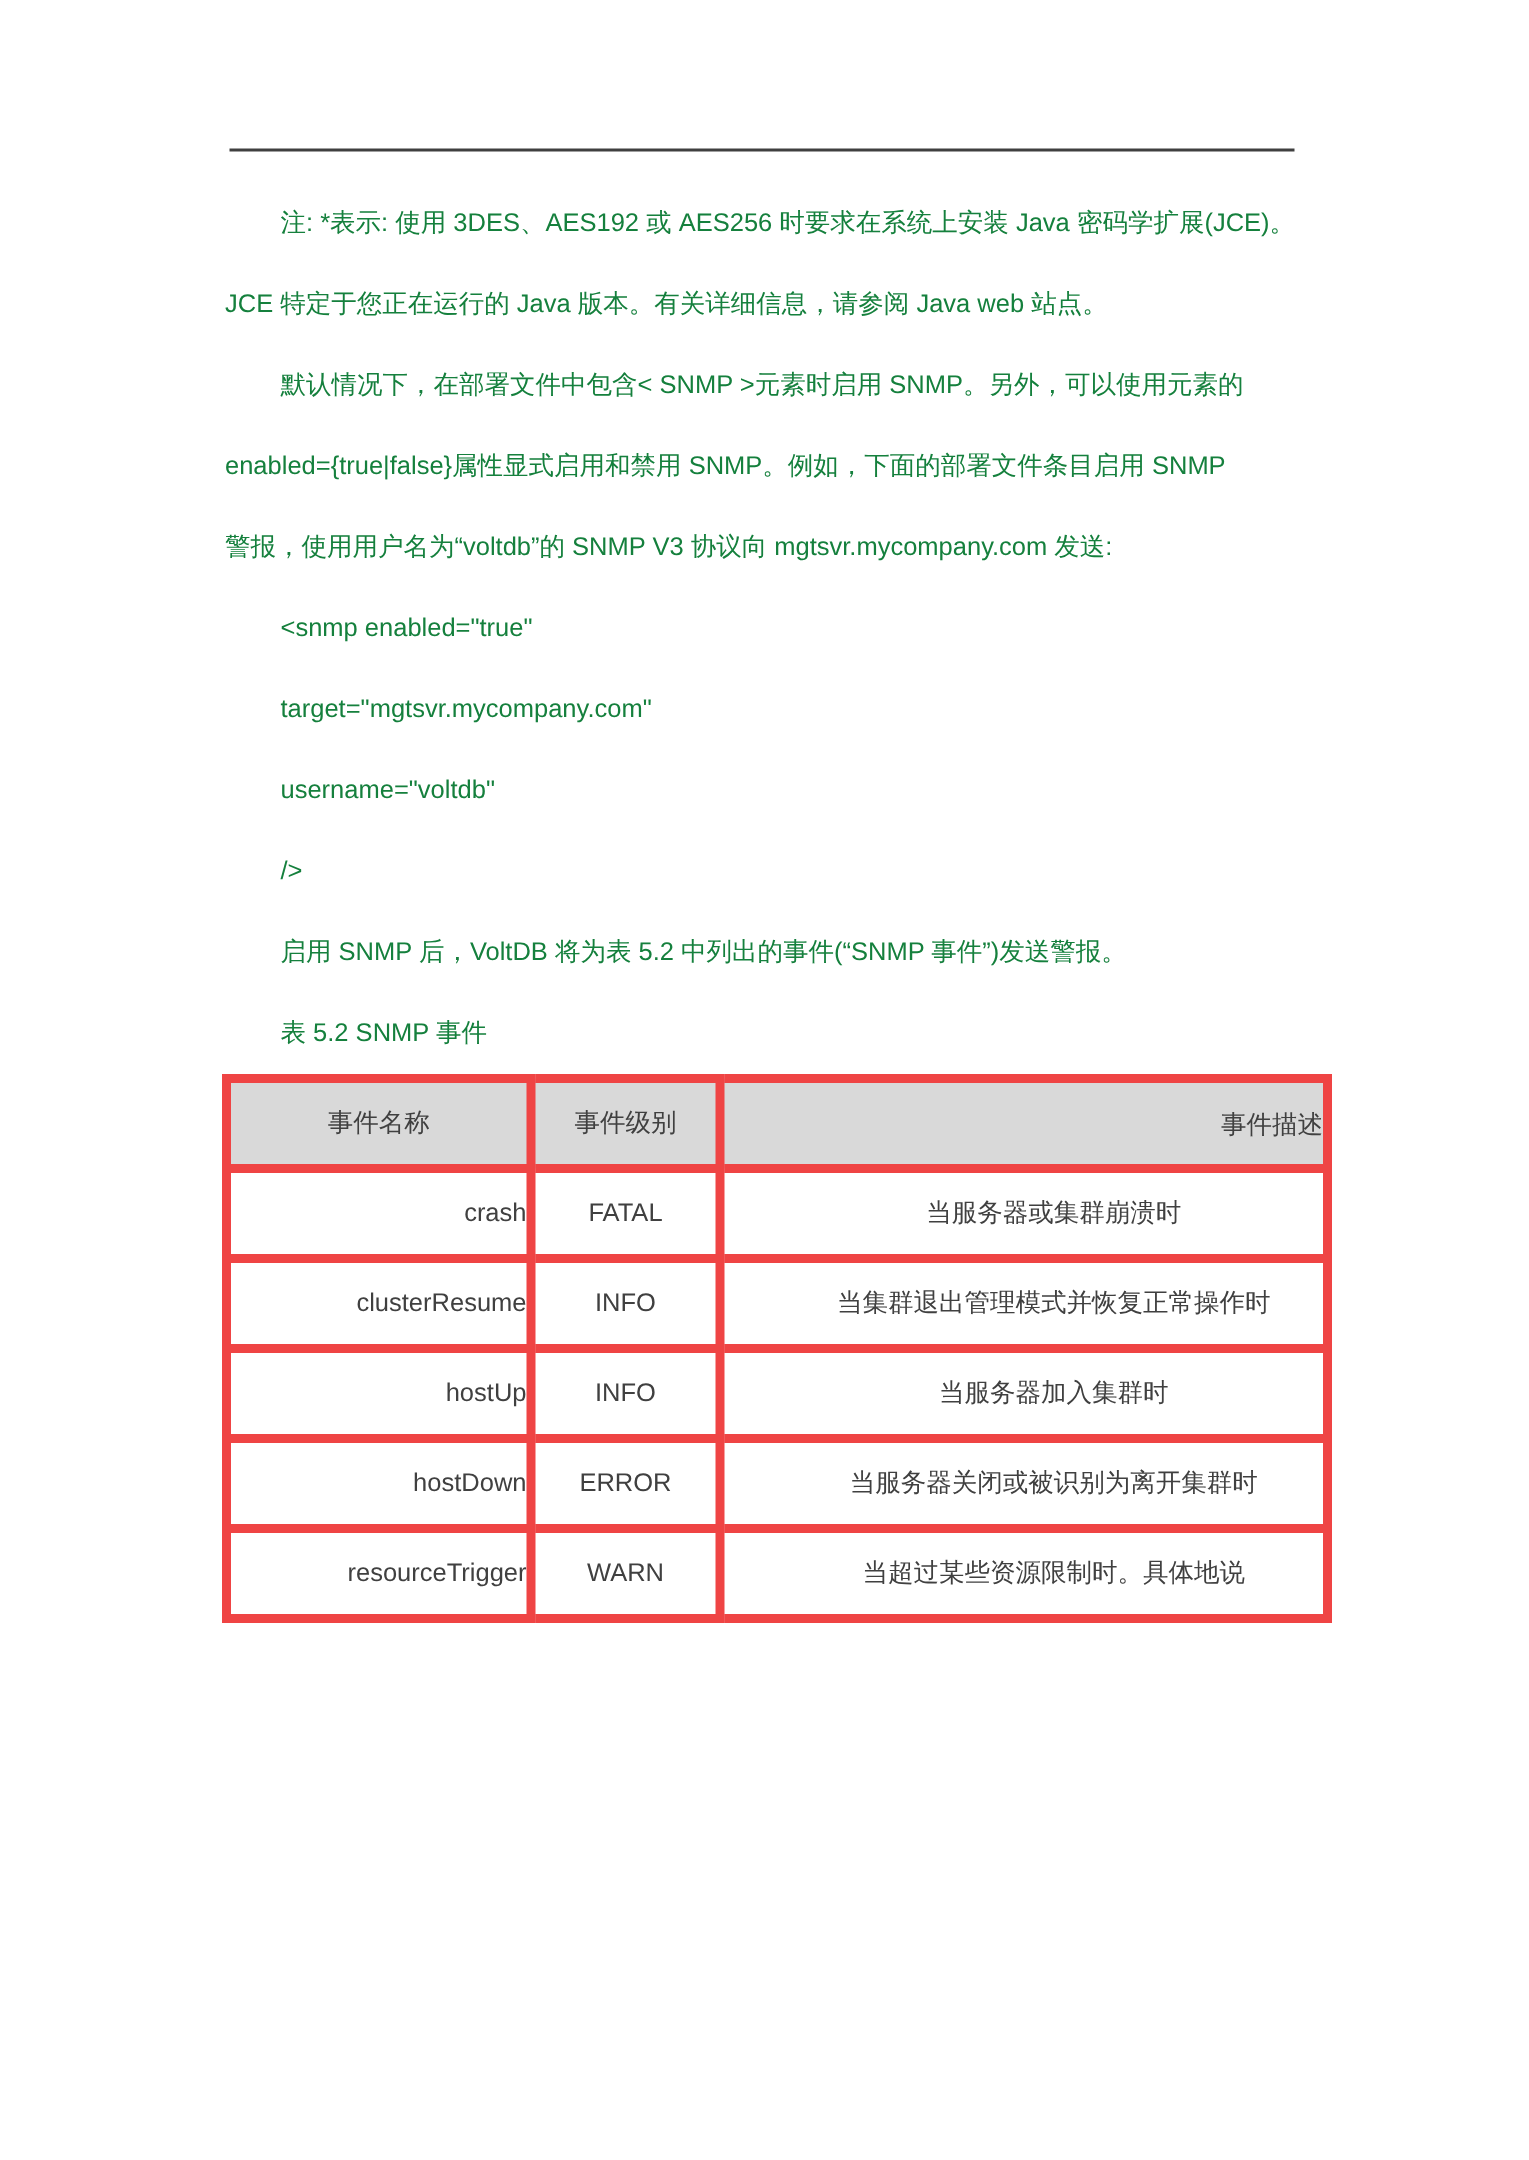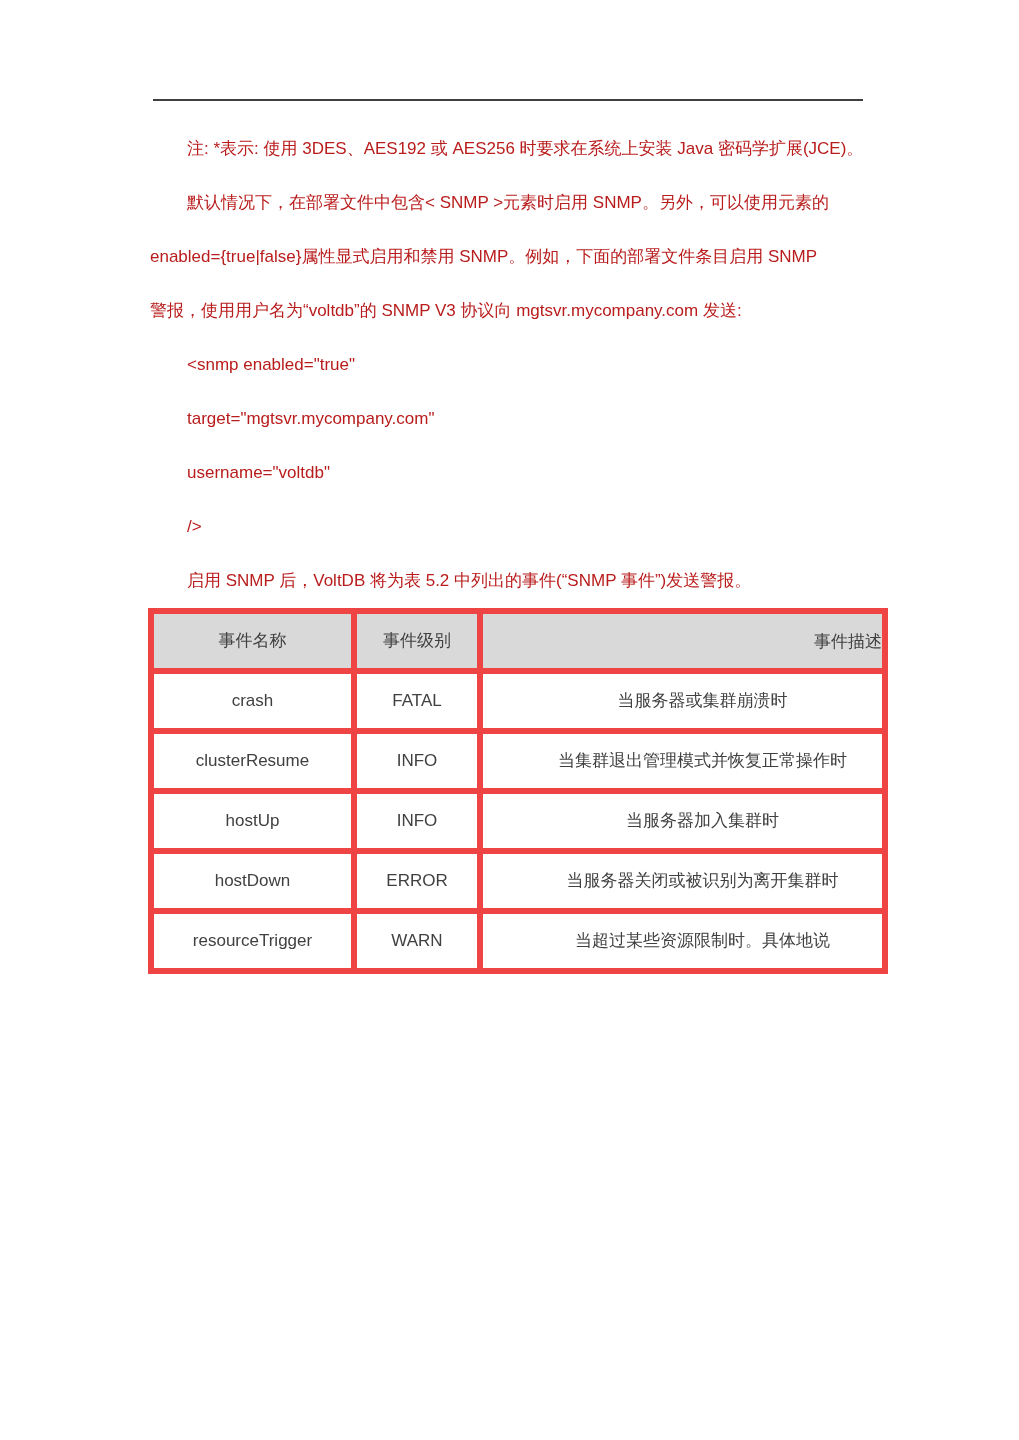--- a/index.html
+++ b/index.html
@@ -1,48 +1,50 @@
 <!DOCTYPE html>
 <html><head>
 <meta charset="utf-8">
 <style>
   html,body{margin:0;padding:0;background:#ffffff;}
   .page{position:relative;width:1019px;height:1440px;background:#ffffff;
         font-family:"Liberation Sans","DejaVu Sans",sans-serif;color:#404040;overflow:hidden;}
   .top-rule{position:absolute;left:153px;top:99px;width:710px;height:2px;background:#404040;}
   .content{position:absolute;left:150px;top:122px;width:716px;}
-  .body-line{height:54px;line-height:54px;font-size:17px;color:#b91c1c;white-space:nowrap;}
+  .body-line{height:54px;line-height:54px;font-size:17px;color:#15803d;white-space:nowrap;}
   .body-line.indent{padding-left:37px;}
   table.snmp{border-collapse:collapse;table-layout:fixed;width:716px;margin-left:-2px;}
   .snmp th,.snmp td{border:6px solid #ef4444;font-size:17px;color:#404040;
         font-weight:normal;padding:0;vertical-align:top;}
   .snmp th{background:#d9d9d9;height:52px;text-align:center;vertical-align:middle;}
-  .col-name{width:197px;text-align:center;line-height:54px;}
+  .col-name{width:197px;text-align:right;line-height:54px;}
   .col-level{width:120px;text-align:center;line-height:54px;}
   .col-desc{width:399px;text-align:center;}
   .desc-line{padding-left:40px;height:54px;line-height:54px;}
   .desc-line.bullet{padding-left:13px;}
   .bullet-mark{display:inline-block;width:27px;font-size:12px;}
 </style>
 </head>
 <body>
 
 <div class="page">
   <div class="top-rule"></div>
   <div class="content">
     <div id="body-lines">
         <div class="body-line indent">注: *表示: 使用 3DES、AES192 或 AES256 时要求在系统上安装 Java 密码学扩展(JCE)。</div>
+        <div class="body-line">JCE 特定于您正在运行的 Java 版本。有关详细信息，请参阅 Java web 站点。</div>
         <div class="body-line indent">默认情况下，在部署文件中包含&lt; SNMP &gt;元素时启用 SNMP。另外，可以使用元素的</div>
         <div class="body-line">enabled={true|false}属性显式启用和禁用 SNMP。例如，下面的部署文件条目启用 SNMP</div>
         <div class="body-line">警报，使用用户名为“voltdb”的 SNMP V3 协议向 mgtsvr.mycompany.com 发送:</div>
         <div class="body-line indent">&lt;snmp enabled="true"</div>
         <div class="body-line indent">target="mgtsvr.mycompany.com"</div>
         <div class="body-line indent">username="voltdb"</div>
         <div class="body-line indent">/&gt;</div>
         <div class="body-line indent">启用 SNMP 后，VoltDB 将为表 5.2 中列出的事件(“SNMP 事件”)发送警报。</div>
+        <div class="body-line indent">表 5.2 SNMP 事件</div>
       </div>
     <table class="snmp">
       <thead>
         <tr>
           <th class="col-name">事件名称</th>
           <th class="col-level">事件级别</th>
           <th class="col-desc" style="text-align:right">事件描述</th>
         </tr>
       </thead>
       <tbody id="table-body">

